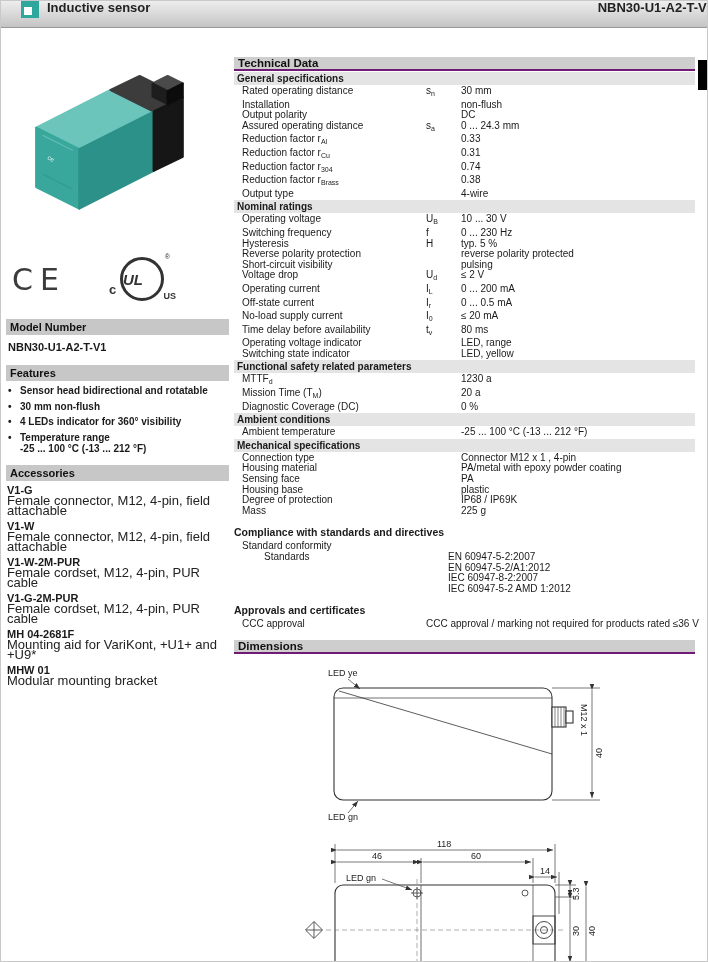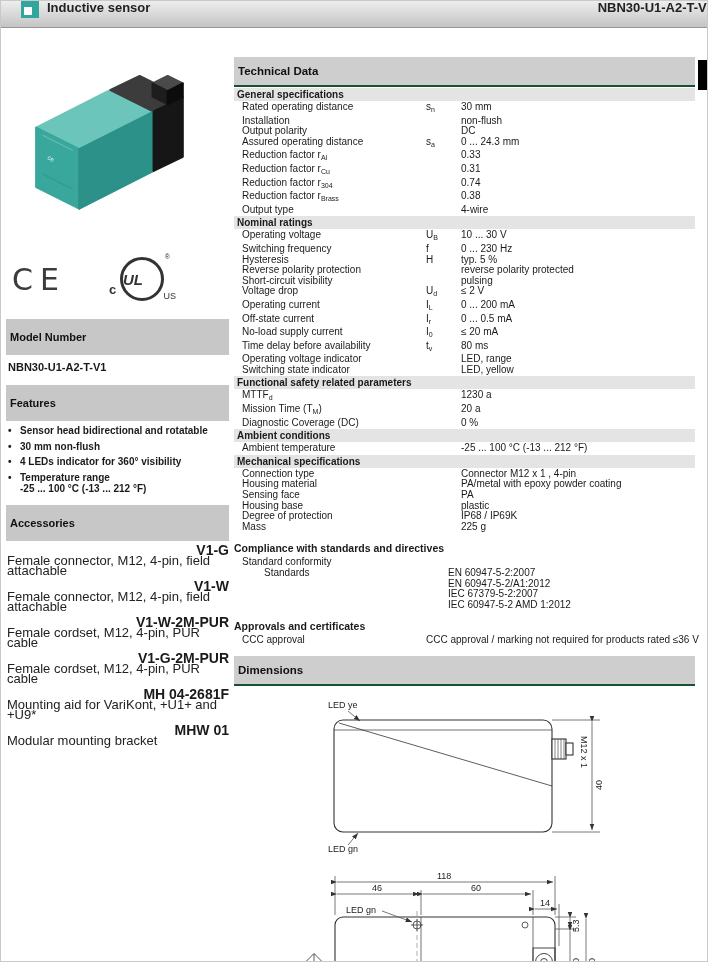--- a/index.html
+++ b/index.html
@@ -19,44 +19,44 @@
   .topbar .title{font-weight:bold;font-size:13px;color:#222;}
   .topbar .part{margin-left:auto;margin-right:10px;font-weight:bold;font-size:13px;color:#222;}
 
   .printmark{position:absolute;right:0;top:60px;width:10px;height:30px;background:#000;}
 
   
   .leftcol{position:absolute;left:6px;top:57px;width:223px;}
   .rightcol{position:absolute;left:234px;top:57px;width:461px;}
 
   
-  .bar{background:#c7c7c7;font-weight:bold;font-size:11px;padding:12px 4px;color:#111;}
-  .h-main{background:#cecece;border-bottom:2px solid #14532d;font-weight:bold;
-    font-size:11.5px;padding:8px 4px;color:#111;}
+  .bar{background:#c7c7c7;font-weight:bold;font-size:11px;padding:2px 4px;color:#111;}
+  .h-main{background:#cecece;border-bottom:2px solid #701a75;font-weight:bold;
+    font-size:11.5px;padding:0 4px;color:#111;}
 
   
   .logos{display:flex;align-items:center;margin:14px 0 12px 6px;height:56px;}
   .ce{font-size:30px;letter-spacing:7px;color:#3c3c3c;font-family:"DejaVu Sans",sans-serif;}
   .ul-wrap{position:relative;width:46px;height:52px;margin-left:52px;}
   .ul-circle{position:absolute;left:2px;top:4px;width:38px;height:38px;border:3px solid #333;
     border-radius:50%;display:flex;align-items:center;justify-content:flex-start;
     font-weight:bold;font-style:italic;font-size:15px;color:#333;}
   .ul-c{position:absolute;left:-9px;bottom:8px;font-weight:bold;font-size:13px;color:#333;}
-  .ul-us{position:absolute;right:-12px;bottom:4px;font-weight:normal;font-size:9px;color:#333;margin-top:36px;}
+  .ul-us{position:absolute;right:-12px;bottom:4px;font-weight:bold;font-size:9px;color:#333;margin-top:36px;}
   .ul-r{position:absolute;right:-6px;top:0;font-size:7px;color:#333;}
 
   .model-value{font-weight:bold;font-size:11px;margin:6px 0 12px 2px;}
 
   .feat{display:flex;font-size:10px;font-weight:bold;margin:4px 0;line-height:11.5px;}
   .feat .b{width:12px;flex:none;padding-left:2px;}
   .feat .t{white-space:pre-line;}
   #features{margin:4px 0 10px 0;}
 
   .acc{margin:4px 0 5px 1px;}
-  .acc-name{font-weight:bold;font-size:14px;line-height:11px;text-align:right;}
+  .acc-name{font-weight:bold;font-size:11px;line-height:11px;}
   .acc-desc{font-size:13px;line-height:10px;color:#222;}
   #accessories{margin-top:4px;}
 
   
   .sec-band{background:#e4e4e4;font-weight:bold;font-size:10px;padding:1px 3px;margin:1px 0;}
   .sec-plain{font-weight:bold;font-size:10.5px;margin:10px 0 3px 0;}
   .spec-row{display:flex;font-size:10px;line-height:10.6px;padding-left:8px;}
   .spec-label{width:184px;flex:none;}
   .spec-label.ind{padding-left:22px;}
   .spec-sym{width:35px;flex:none;}
@@ -332,21 +332,21 @@
       <div class="spec-row">
         <div class="spec-label"><span>Standard conformity</span></div>
         <div class="spec-sym"></div>
         <div class="spec-value"></div>
       </div>
       <div class="spec-row">
         <div class="spec-label ind"><span>Standards</span></div>
         <div class="spec-value">
           <div>EN 60947-5-2:2007</div>
           <div>EN 60947-5-2/A1:2012</div>
-          <div>IEC 67379-5-2:2007</div>
+          <div>IEC 60947-8-2:2007</div>
           <div>IEC 60947-5-2 AMD 1:2012</div>
         </div>
       </div>
       <div class="sec-plain">Approvals and certificates</div>
       <div class="spec-row">
         <div class="spec-label"><span>CCC approval</span></div>
         <div class="spec-value">CCC approval / marking not required for products rated ≤36 V</div>
       </div>
     </div>
 

